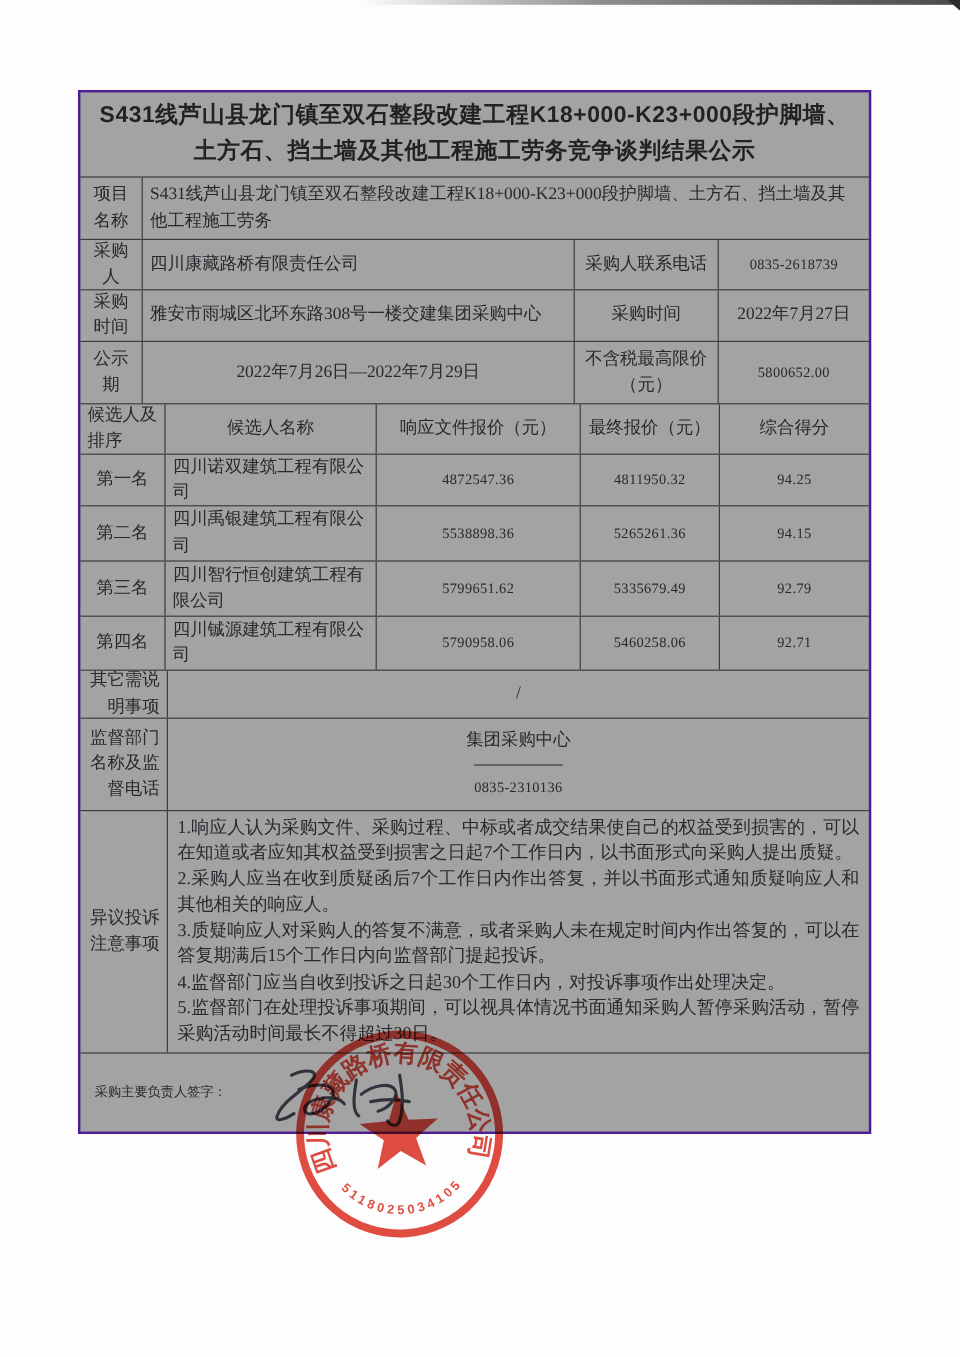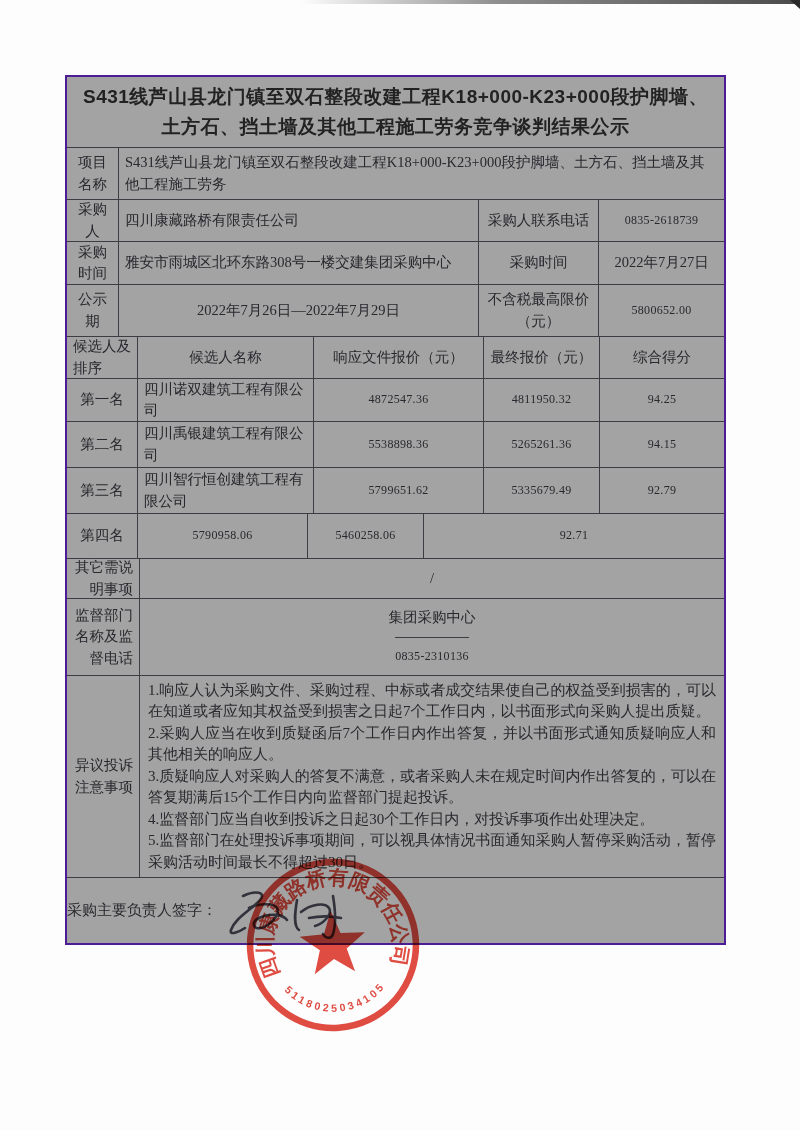--- a/index.html
+++ b/index.html
@@ -62,21 +62,21 @@
   }
   .num{font-size:12px;letter-spacing:.3px;}
   .sup-col{display:flex;flex-direction:column;}
   .sup-sub{flex:1;display:flex;align-items:center;justify-content:center;text-align:left;}
   .sup-sub + .sup-sub{border-top:1.5px solid #3c3c42;}
   .objection-text{
     display:block;align-self:center;padding:6px 8px;
     font-size:15px;line-height:21.5px;text-align:justify;
   }
   .objection-text div{margin:0;}
-  .sig-cell{width:100%;position:relative;padding-left:0;font-size:15px;}
+  .sig-cell{width:100%;position:relative;padding-left:12px;font-size:11px;}
   
   .seal{position:absolute;left:244px;top:856px;width:178px;height:178px;
     mix-blend-mode:multiply;opacity:.93;transform:rotate(-4deg);}
   .signature-svg{position:absolute;left:205px;top:878px;width:180px;height:72px;}
 </style>
 </head>
 <body>
 
 <div class="page">
 
@@ -139,20 +139,21 @@
     </div>
     <div class="row r-cand3">
       <div class="cell w-rank c-center">第三名</div>
       <div class="cell w-name c-left">四川智行恒创建筑工程有限公司</div>
       <div class="cell w-doc c-center num">5799651.62</div>
       <div class="cell w-final c-center num">5335679.49</div>
       <div class="cell grow c-center num">92.79</div>
     </div>
     <div class="row r-cand4">
       <div class="cell w-rank c-center">第四名</div>
+      <div class="cell w-name c-left">四川铖源建筑工程有限公司</div>
       <div class="cell w-doc c-center num">5790958.06</div>
       <div class="cell w-final c-center num">5460258.06</div>
       <div class="cell grow c-center num">92.71</div>
     </div>
 
     <div class="row r-other">
       <div class="cell w-blabel c-left">其它需说明事项</div>
       <div class="cell grow c-center">/</div>
     </div>
 

